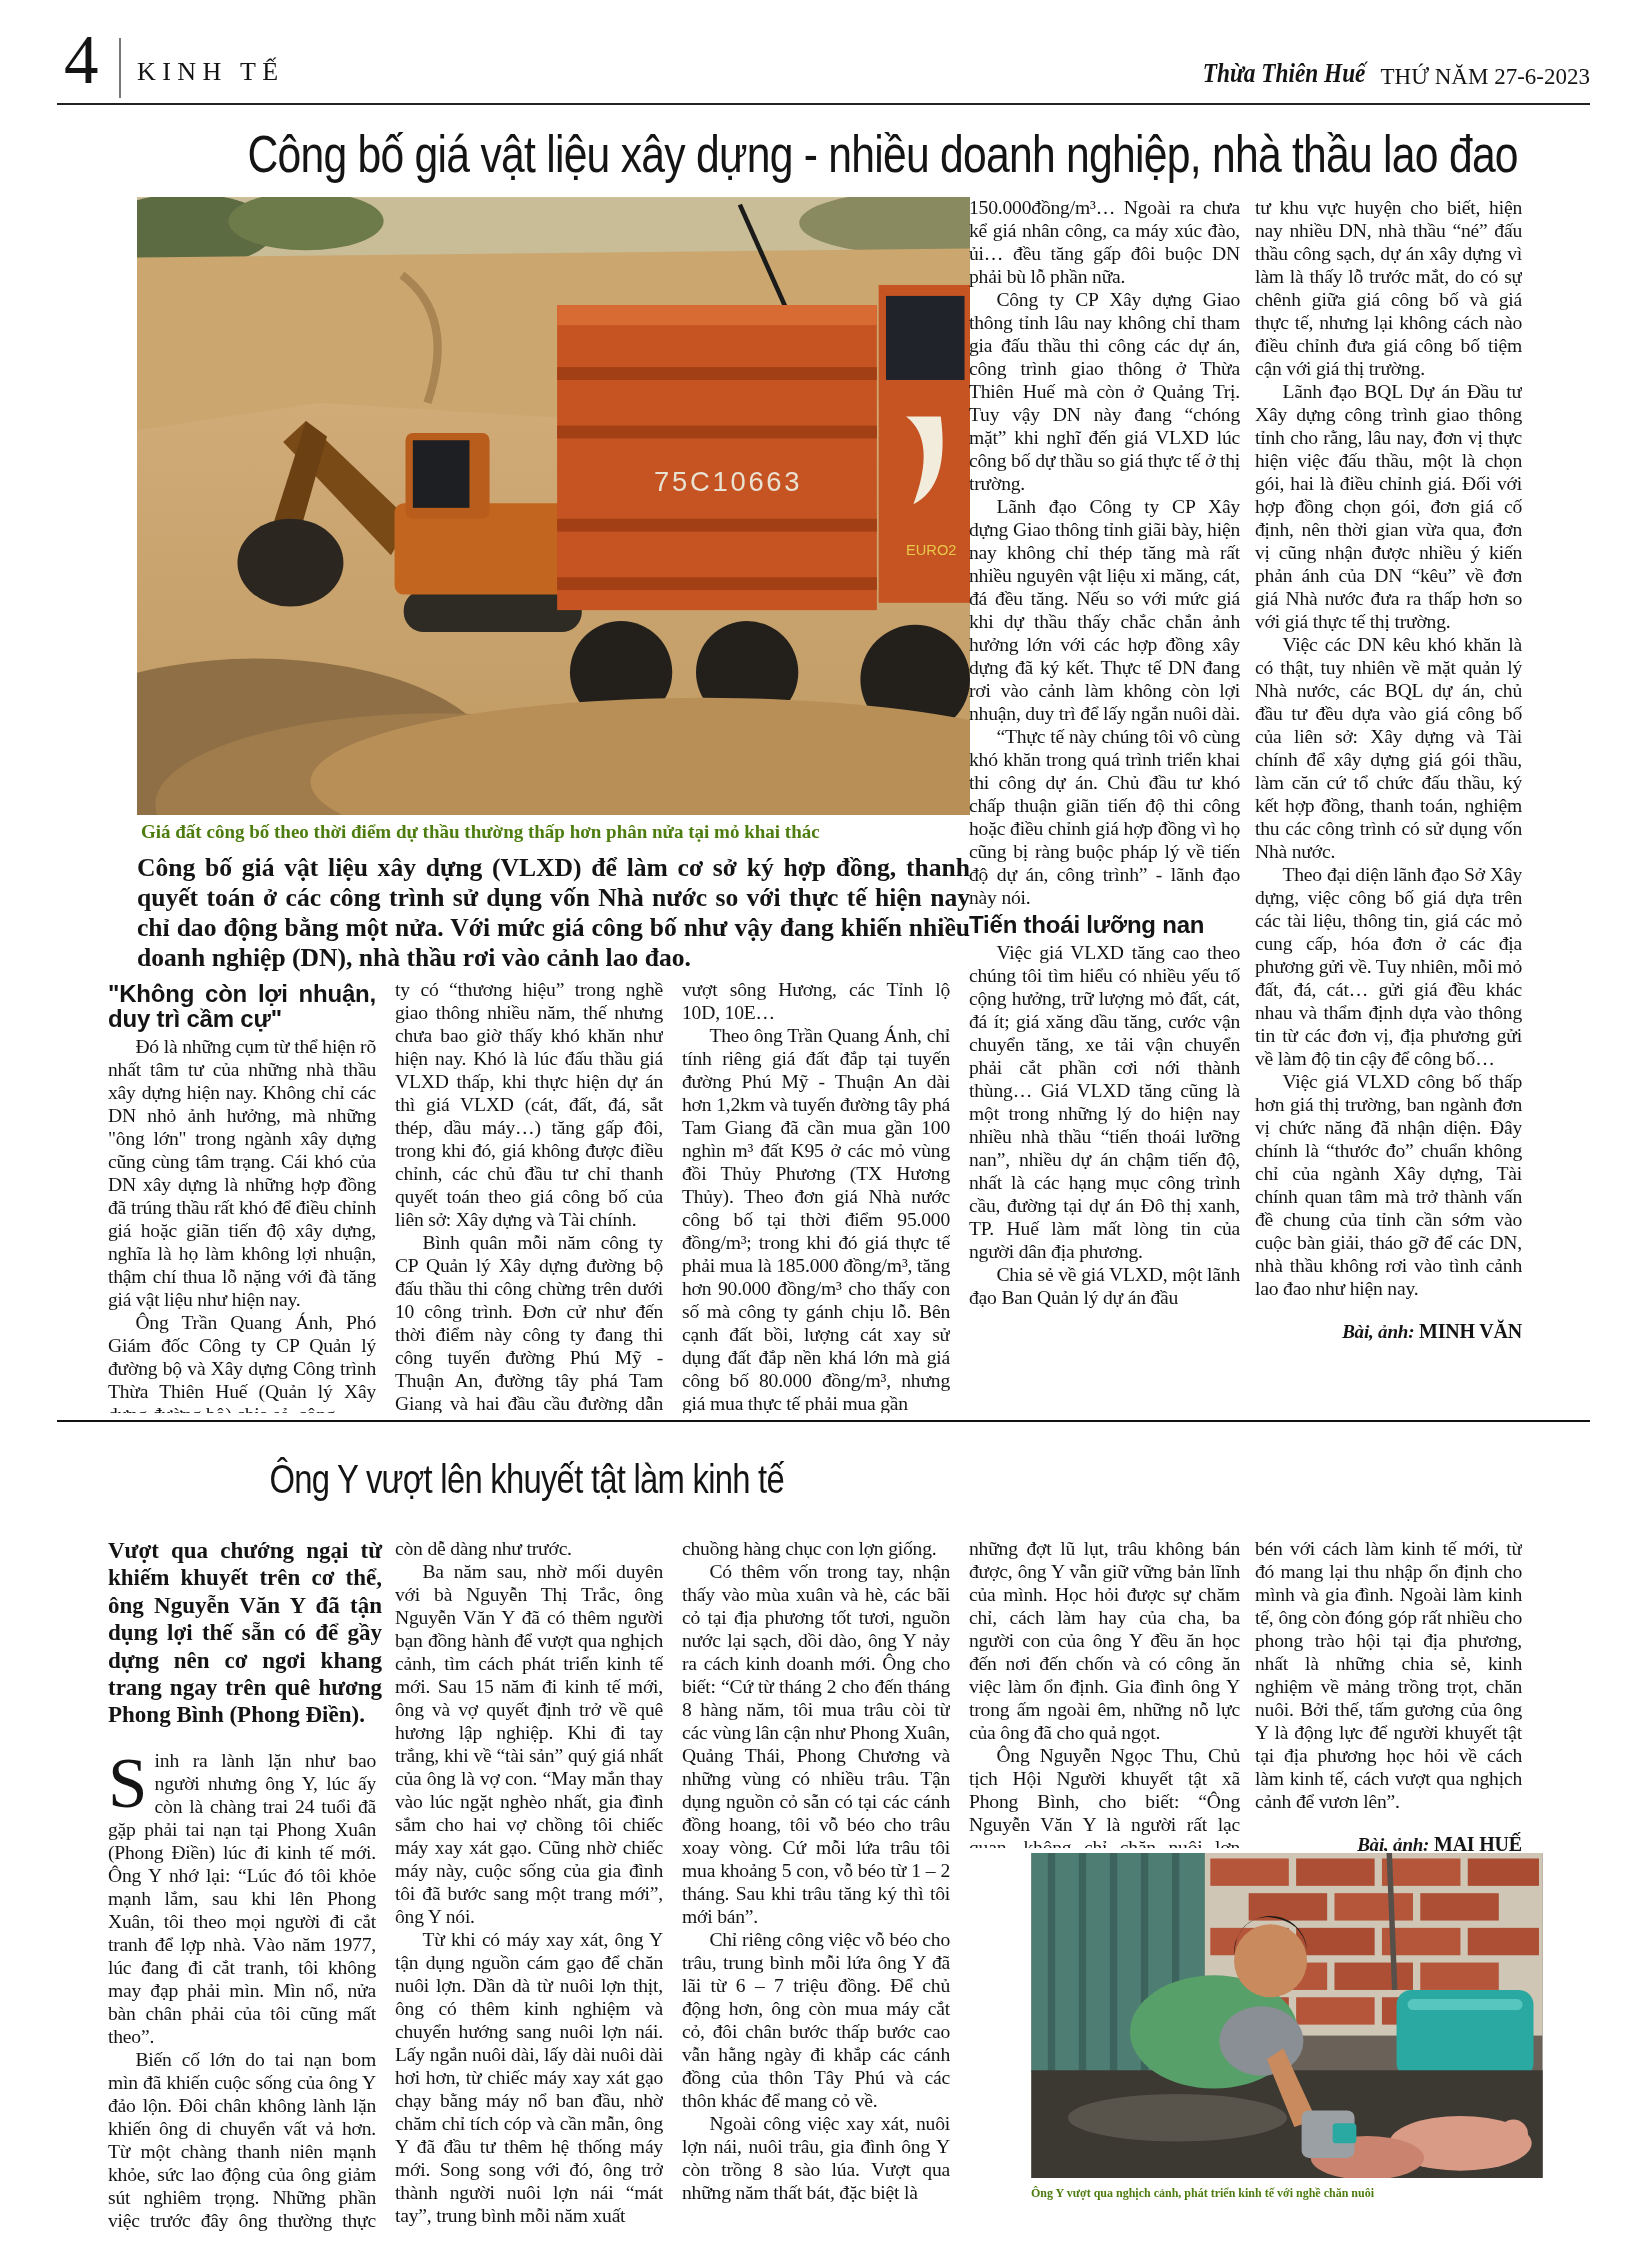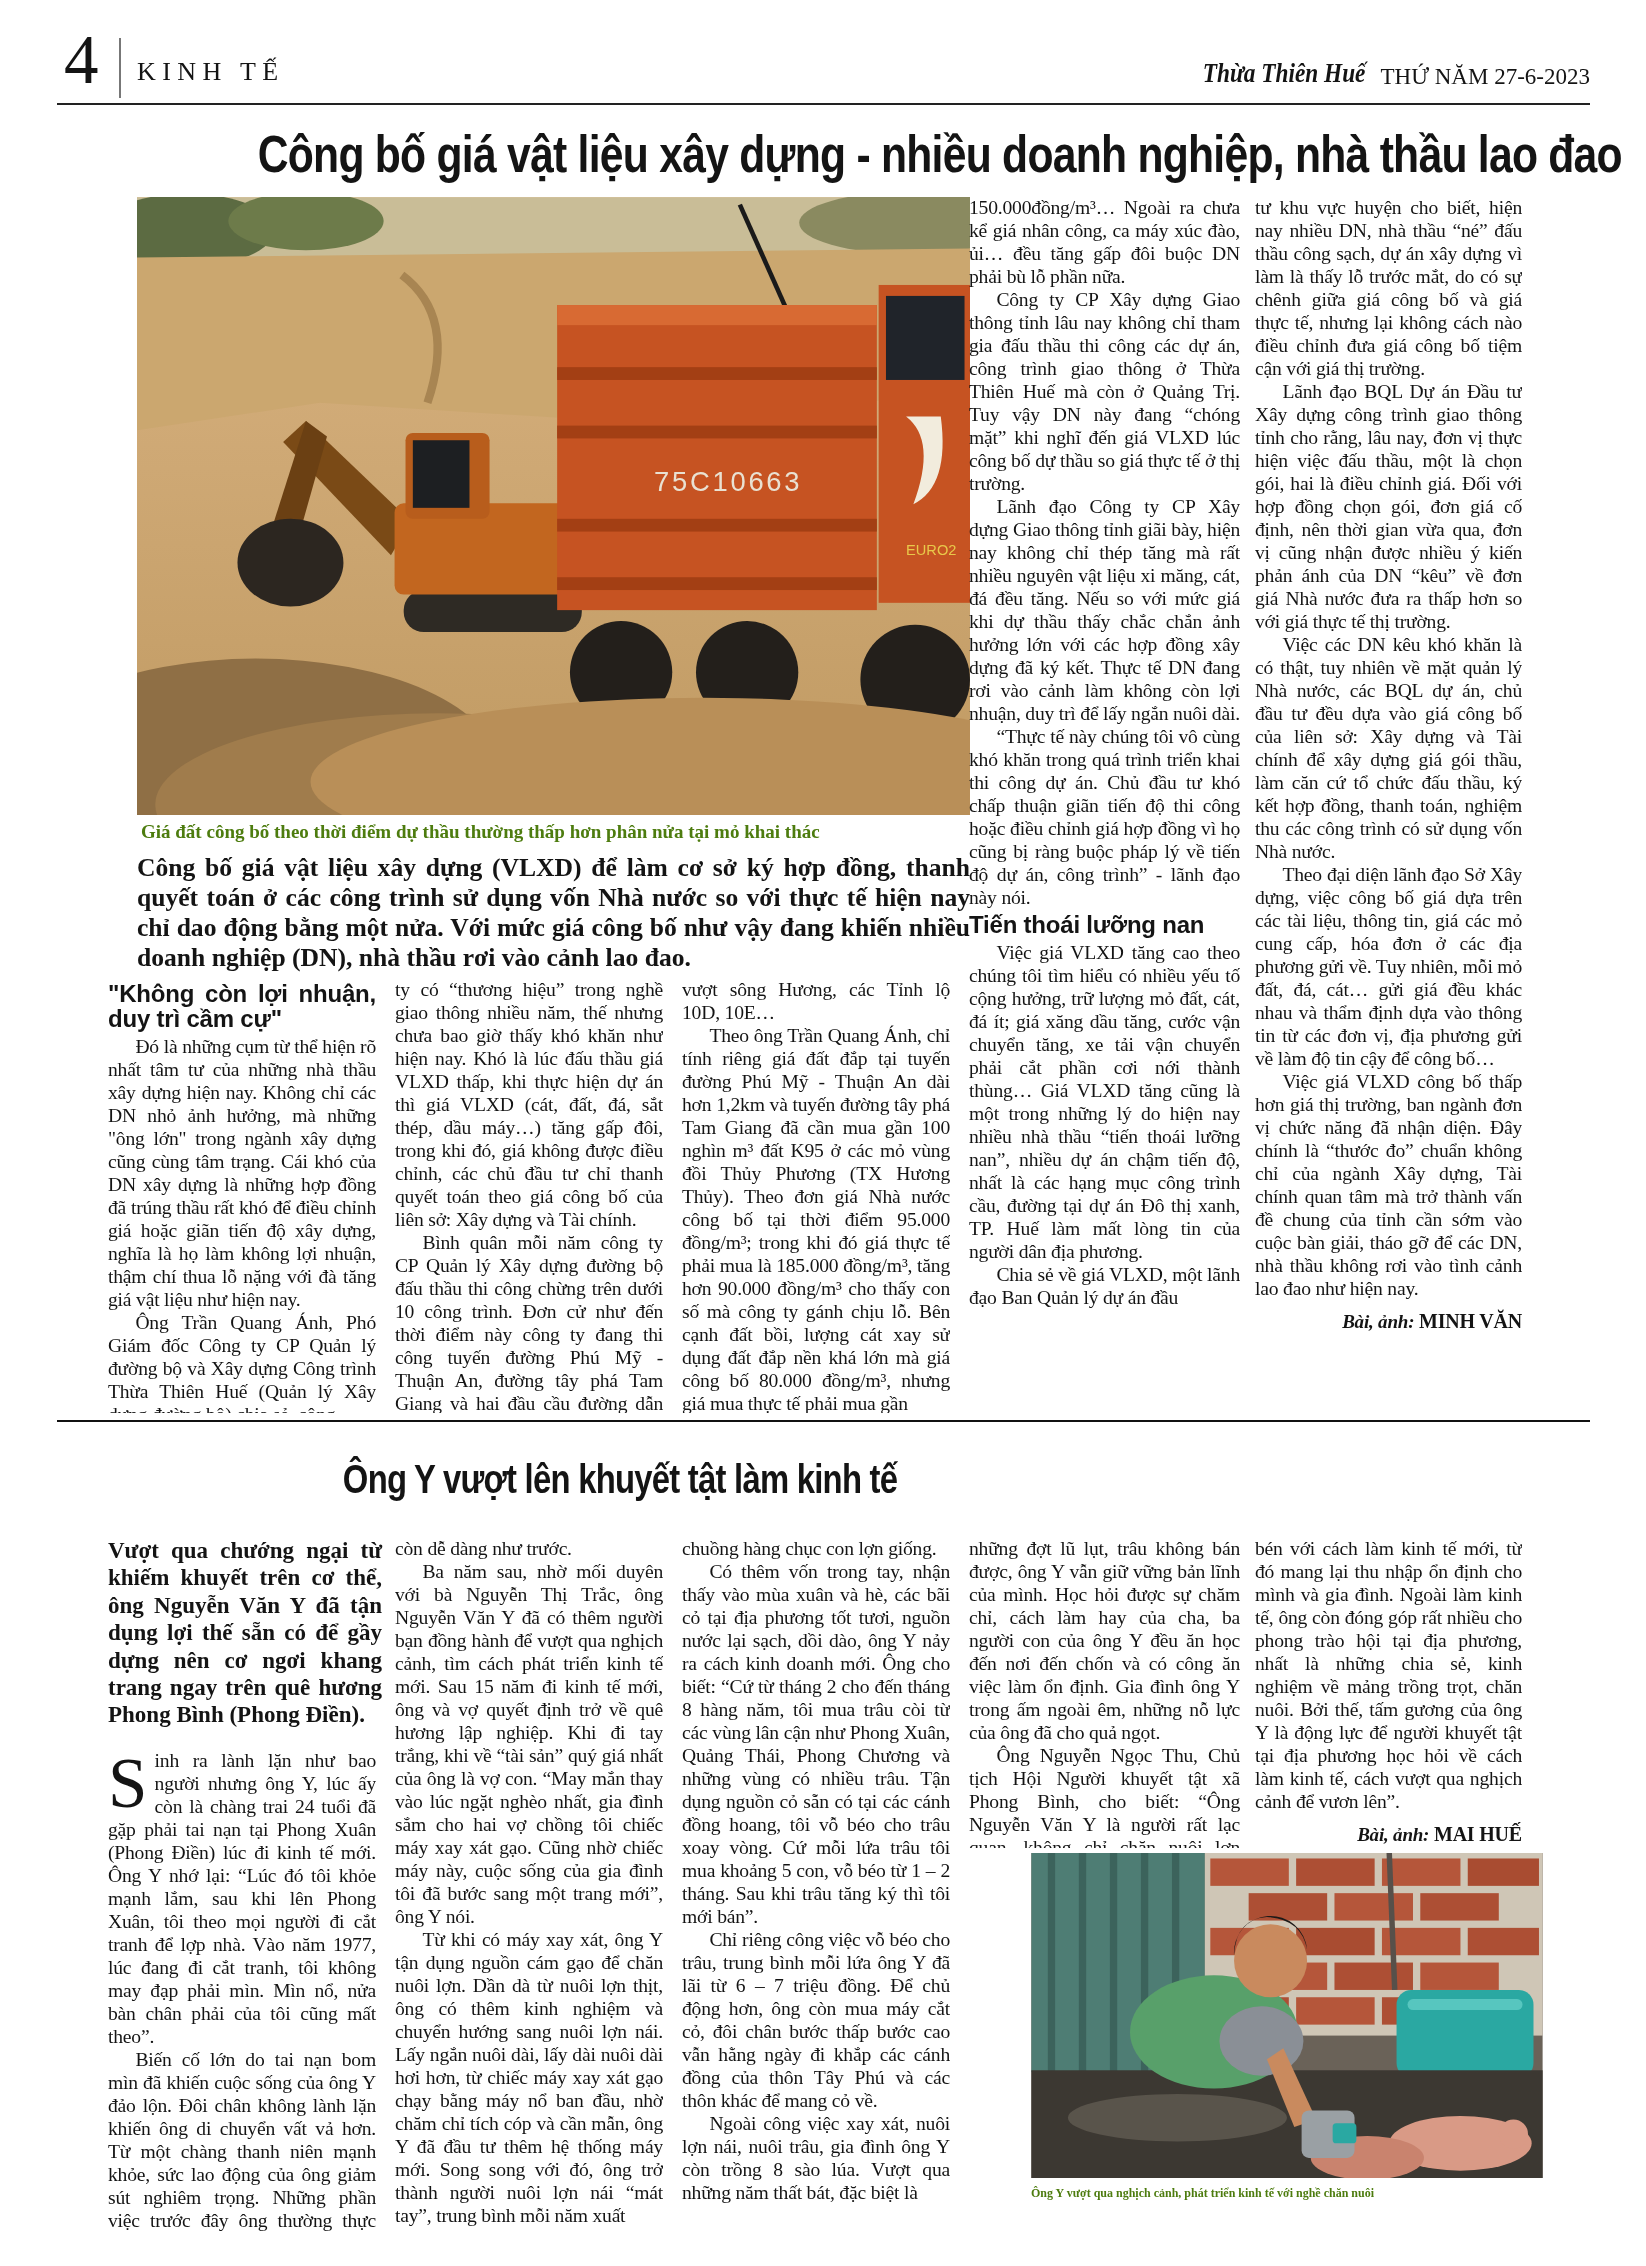--- a/index.html
+++ b/index.html
@@ -10,21 +10,21 @@
   }
   
   .pagenum{position:absolute;left:64px;top:24px;font-size:69px;line-height:73px;font-weight:400}
   .vrule{position:absolute;left:119px;top:38px;width:1.8px;height:60px;background:#777}
   .section{position:absolute;left:137px;top:57px;font-size:26px;letter-spacing:6.4px;font-weight:400}
   .brand{position:absolute;right:282px;top:58px;font-size:27.4px;font-weight:bold;font-style:italic;
          transform:scaleX(.85);transform-origin:right center;white-space:nowrap}
   .issuedate{position:absolute;right:57px;top:64px;font-size:23px;white-space:nowrap}
   .masthead-rule{position:absolute;left:57px;top:103px;width:1533px;height:1.8px;background:#222}
   
-  .hl{position:absolute;text-align:right;font-family:"Liberation Sans","DejaVu Sans",sans-serif;font-weight:bold}
+  .hl{position:absolute;text-align:center;font-family:"Liberation Sans","DejaVu Sans",sans-serif;font-weight:normal}
   .hl1{left:108px;top:117px;width:1414px;height:77px;font-size:52px;line-height:75px}
   .hl2{left:95px;top:1451px;width:863px;height:60px;font-size:40px;line-height:57px}
   .cond{display:inline-block;transform:scaleX(.82);transform-origin:center;white-space:nowrap;letter-spacing:-0.9px}
   
   .photo1{position:absolute;left:137px;top:197px;width:833px;height:618px;overflow:hidden}
   .photo2{position:absolute;left:1031px;top:1853px;width:512px;height:325px;overflow:hidden}
   .caption{position:absolute;font-size:19px;font-weight:bold;color:#4d7c0f}
   .cap1{left:141px;top:821px;width:828px}
   .cap2{left:1031px;top:2186px;width:512px;font-size:12px}
   
@@ -34,21 +34,21 @@
        letter-spacing:-0.2px;overflow:hidden}
   .col p{text-indent:27.4px}
   .col p.noindent{text-indent:0}
   .subhead{font-family:"Liberation Sans","DejaVu Sans",sans-serif;font-weight:bold;
            font-size:24px;line-height:25px;margin:2.7px 0 4.6px}
   .a1c1{left:108px;top:978px;width:268px;height:435px}
   .a1c2{left:395px;top:978px;width:268px;height:435px}
   .a1c3{left:682px;top:978px;width:268px;height:435px}
   .a1c4{left:969px;top:196px;width:271px;height:1217px}
   .a1c5{left:1255px;top:196px;width:267px;height:1217px}
-  .credit{text-align:right;text-indent:0 !important;margin-top:10px}
+  .credit{text-align:right;text-indent:0 !important;margin-top:20px}
   .credit-prefix{font-style:italic;font-weight:bold;font-size:19px}
   .credit-name{font-weight:bold;font-size:20px}
   .article-divider{position:absolute;left:57px;top:1420px;width:1533px;height:1.8px;background:#111}
   .intro{position:absolute;left:108px;top:1537px;width:274px;font-size:23px;line-height:27.4px;
          font-weight:bold;text-align:justify}
   .a2c1{left:108px;top:1749px;width:268px;height:484px}
   .a2c2{left:395px;top:1537px;width:268px;height:696px}
   .a2c3{left:682px;top:1537px;width:268px;height:696px}
   .a2c4{left:969px;top:1537px;width:271px;height:311px}
   .a2c5{left:1255px;top:1537px;width:267px;height:314px}

